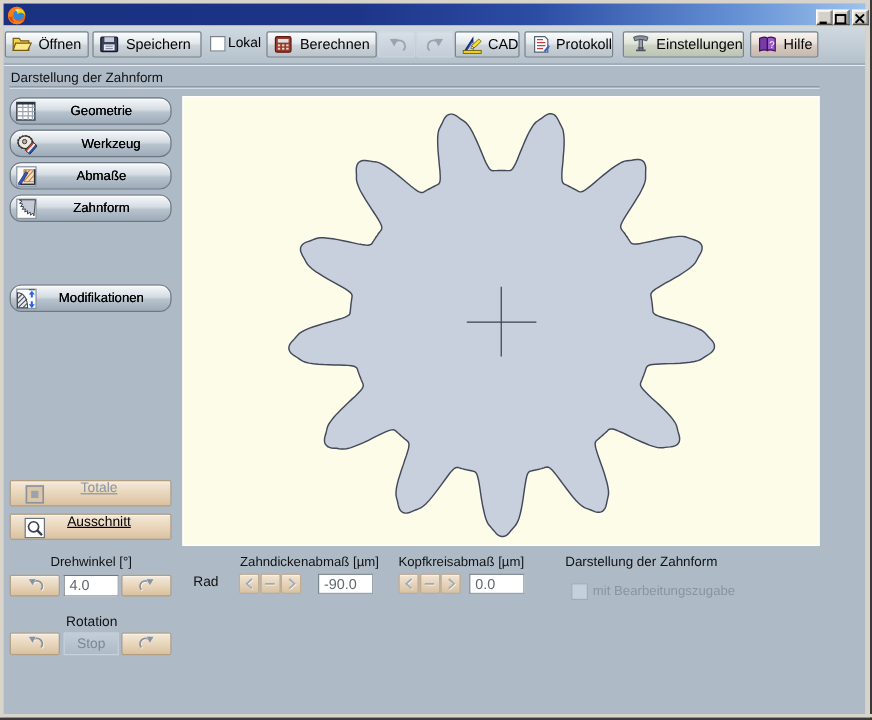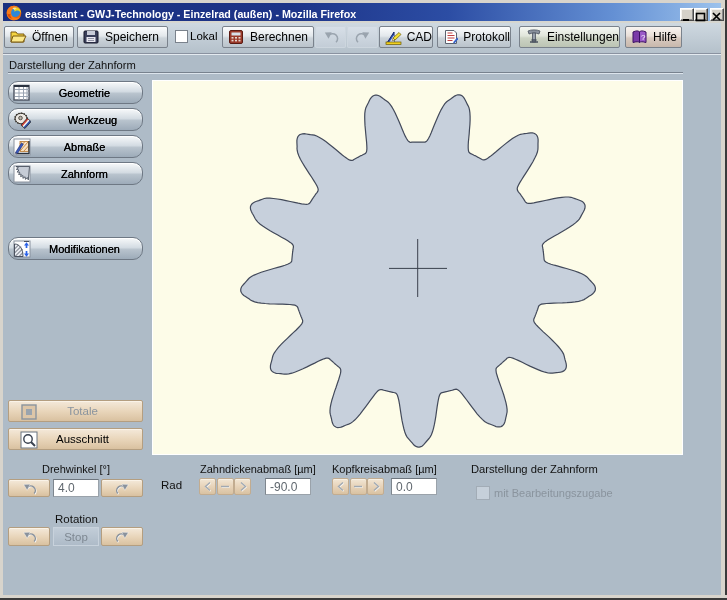--- a/index.html
+++ b/index.html
@@ -38,21 +38,21 @@
 .sbtn { left:8px; width:135px; height:23px; border:1px solid #6e7884; border-radius:10px;
   background:linear-gradient(#f7f9fa 0%,#d4dce3 45%,#b8c3cd 55%,#9dabb9 100%);
   box-shadow:inset 0 1px 0 #fff;
   font-size:11px; color:#000; text-shadow:0 0 0.4px #000; display:flex; align-items:center; justify-content:center; }
 .sbtn svg { position:absolute; left:4px; top:2px; }
 .sbtn span { margin-left:18px; }
 
 .tanbtn { left:8px; width:135px; height:22px; border:1px solid #b49e80; border-radius:2px;
   background:linear-gradient(#f4e9da 0%,#e9d6bb 50%,#d9c1a0 100%);
   box-shadow:inset 0 1px 0 #faf3e8;
-  font-size:11.5px; display:flex; align-items:center; justify-content:center; }
+  font-size:11.5px; display:flex; justify-content:center;text-decoration:underline; }
 .tanbtn svg { position:absolute; left:11px; top:2px; }
 .tanbtn span { margin-left:14px; }
 .tanarrow svg { position:static !important; margin:0 !important; }
 .tansm { border:1px solid #c2ac90; border-radius:2px;
   background:linear-gradient(#f2e6d5 0%,#e7d3b9 50%,#d9c2a2 100%);
   box-shadow:inset 0 1px 0 #f8f0e2;
   display:flex; align-items:center; justify-content:center; }
 .lbl { font-size:11px; color:#111; white-space:nowrap; }
 .input { background:#fff; border:1px solid #9aa2aa; border-top-color:#6e767e; border-left-color:#7e868e; font-size:12px; color:#60686f;
   display:flex; align-items:center; padding-left:4px; }
@@ -70,21 +70,20 @@
 <div class="abs" id="frame-bot-d"></div>
 <div class="abs" id="titlebar">
  <div class="abs" id="ff-icon" style="left:3px;top:2px;width:16px;height:16px;"><svg width="16" height="16">
         <circle cx="8" cy="8" r="7.3" fill="#e8650d"></circle>
         <circle cx="9" cy="6.8" r="5.2" fill="#2e87d8"></circle>
         <path d="M8,0.7 C4,0.7 0.7,4 0.7,8 C0.7,12 4,15.3 8,15.3 C11,15.3 13.6,13.6 14.8,11.2 C13,13 10,13.4 7.8,12.2 C5.2,10.8 4.4,7.6 5.8,5.2 C6.6,3.8 7.9,2.9 9.4,2.6 C10.8,2.4 12.2,2.8 13.3,3.7 C12,1.9 10.1,0.7 8,0.7 Z" fill="#f97c18"></path>
         <path d="M5,8.5 C3.6,10.5 5,13 7,13.8 C4,13.8 1.6,11.5 1.4,8.6 C2.4,9.4 3.8,9.4 5,8.5 Z" fill="#d94c08"></path>
         <path d="M9.4,2.6 C10.8,2.4 12.2,2.8 13.3,3.7 C14.4,5 15,6.6 14.9,8.4 C14.5,6.9 13.3,5.8 11.8,5.6 C10.6,5.4 9.4,5.9 8.6,6.8 C8.2,5.3 8.5,3.9 9.4,2.6 Z" fill="#f5d411"></path>
         <path d="M6.5,3.2 C7.8,2.2 9.8,2.4 10.8,3.2 C9.8,3.4 9.2,4 9,5 C8,4.4 7,4.2 6.5,3.2 Z" fill="#fbe89a"></path>
       </svg></div>
- <div class="abs" id="title-text">eassistant - GWJ-Technology - Einzelrad (außen) - Mozilla Firefox</div>
  <div class="abs winbtn" style="left:677px;"><svg width="12" height="11">
         <rect x="2" y="7" width="6" height="2" fill="#000"></rect>
       </svg></div>
  <div class="abs winbtn" style="left:691px;"><svg width="12" height="11">
         <rect x="1.5" y="1.5" width="8" height="7" fill="none" stroke="#000" stroke-width="1.6"></rect>
       </svg></div>
  <div class="abs winbtn" style="left:707px;"><svg width="12" height="11">
         <path d="M2,1 L9,8 M9,1 L2,8" stroke="#000" stroke-width="1.7"></path>
       </svg></div>
 </div>

